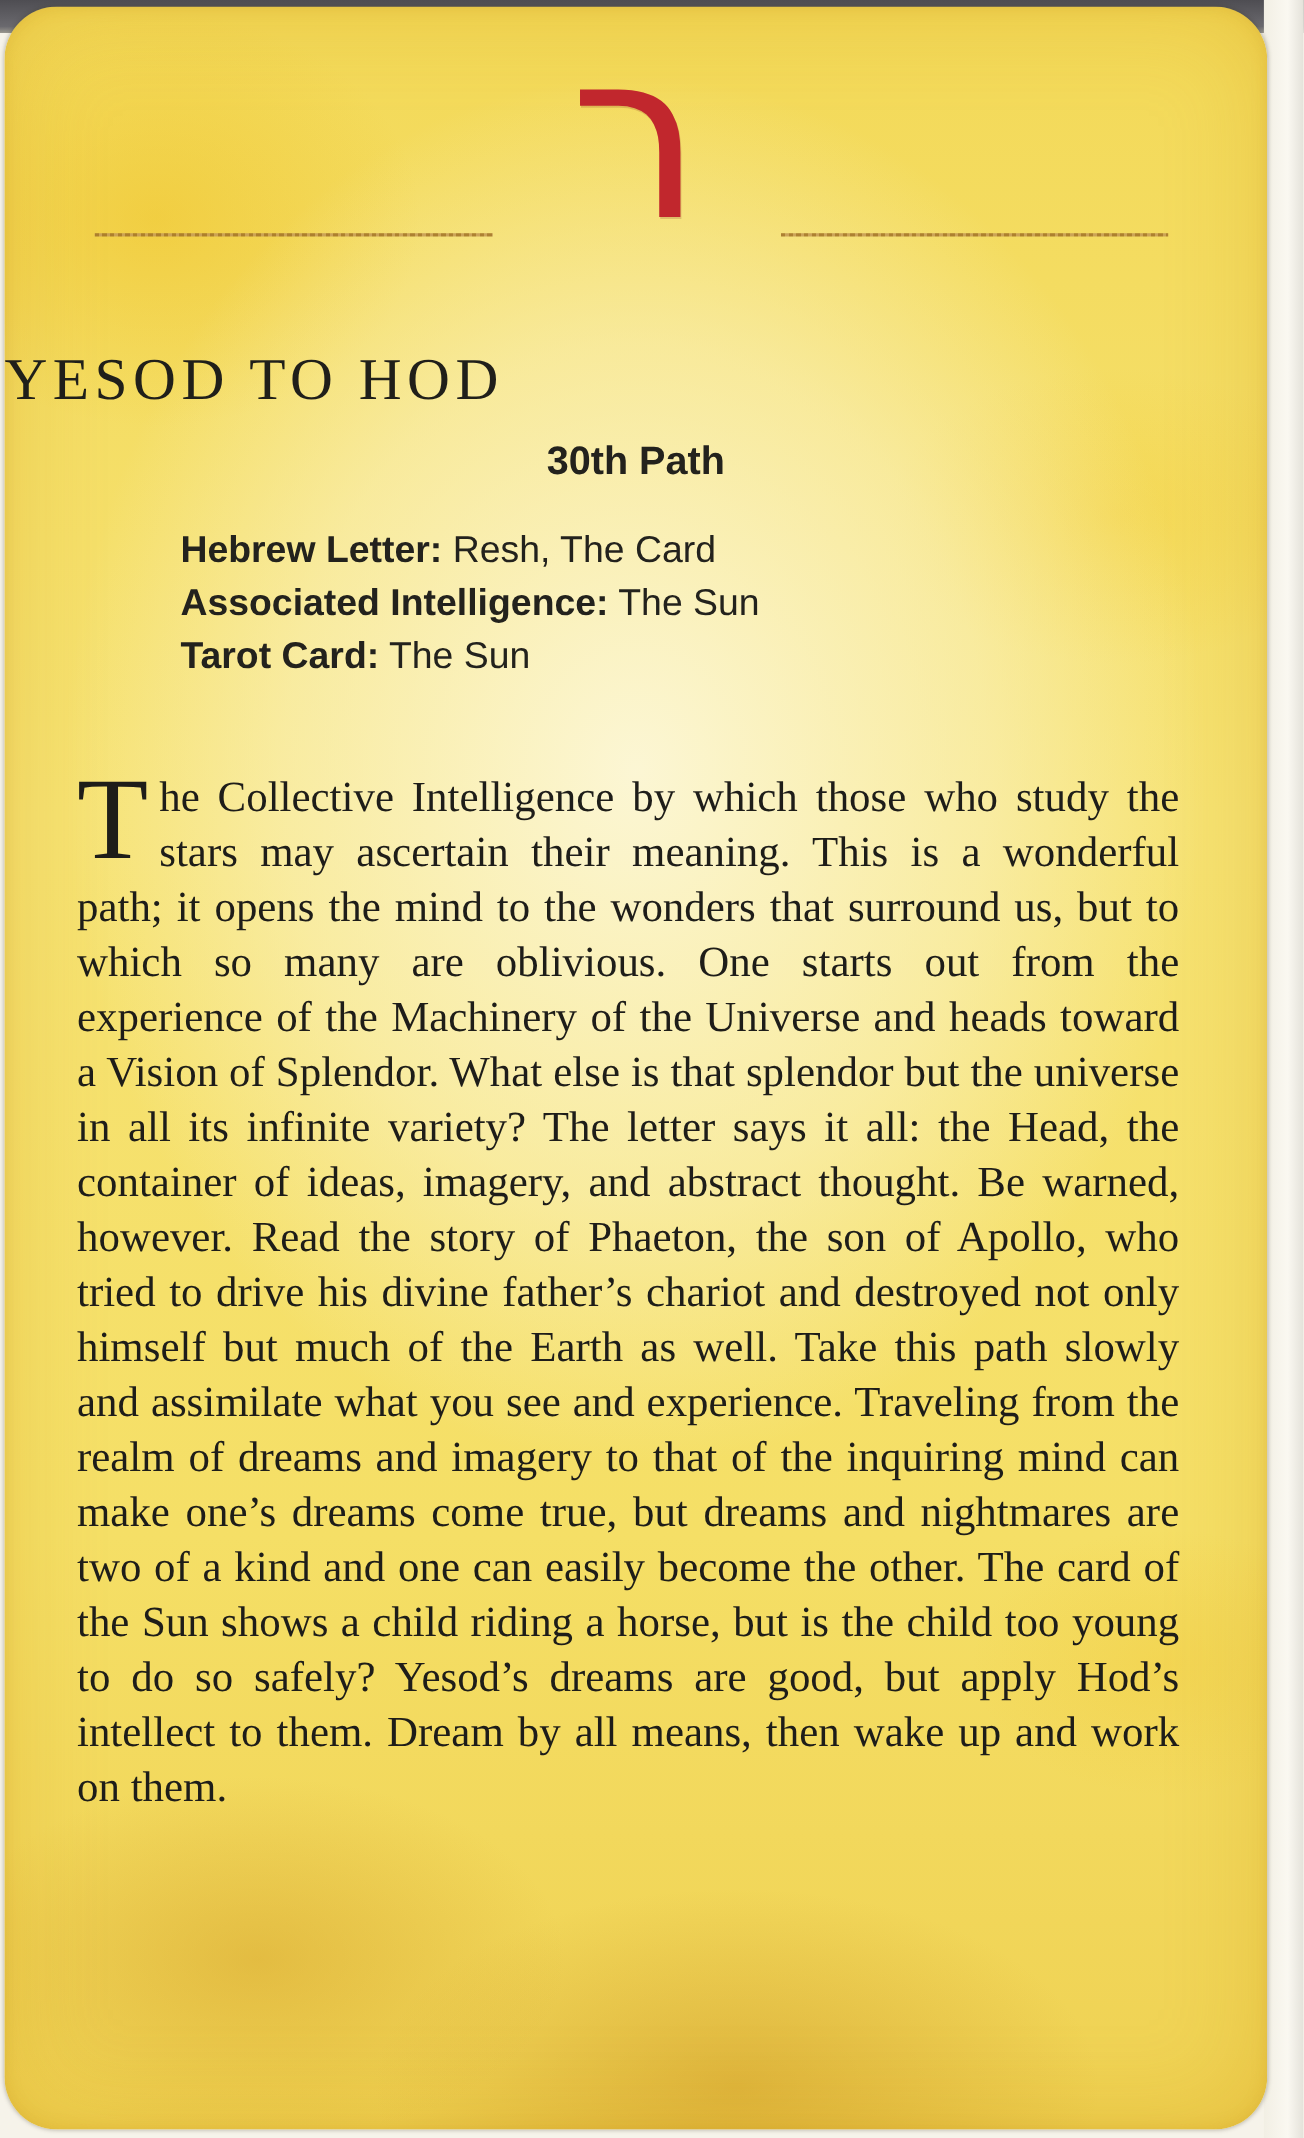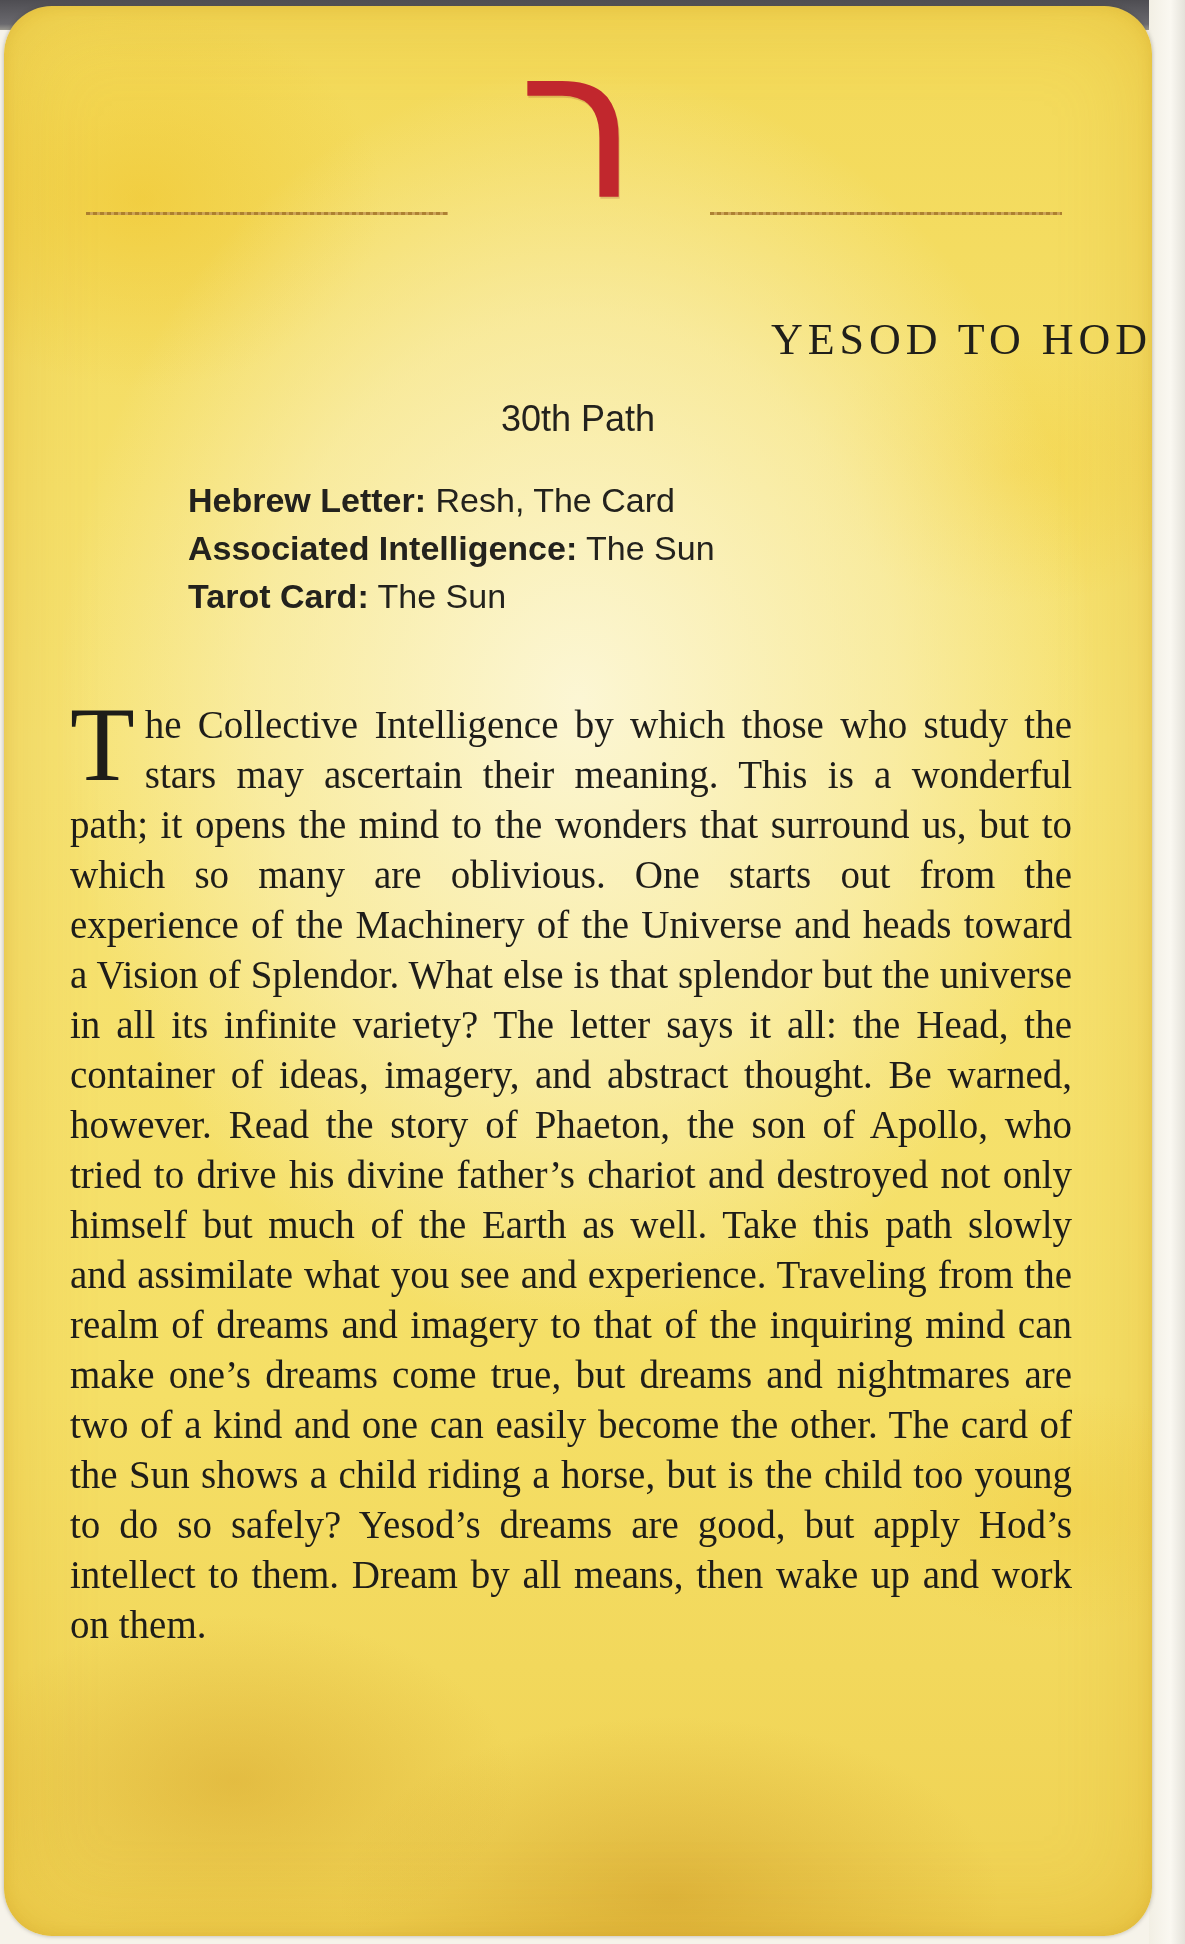--- a/index.html
+++ b/index.html
@@ -68,49 +68,48 @@
     height: 3px;
     background: repeating-linear-gradient(90deg, #a5762a 0px, #a5762a 4px, #c79d55 4px, #c79d55 7px);
     opacity: 0.9;
   }
   .rule-left  { left: 82px;  width: 362px; }
   .rule-right { right: 90px; width: 352px; }
   .title {
     position: absolute;
     top: 308px;
     left: 0; right: 0;
-    text-align: right;
+    text-align: left;
     font-family: "Liberation Serif", serif;
-    font-size: 44px;
+    font-size: 54px;
     font-weight: 500;
     letter-spacing: 5px;
     color: #201f1a;
-    padding-left: 16px;
   }
   .subtitle {
     position: absolute;
     top: 392px;
     left: 0; right: 0;
     text-align: center;
     font-family: "Liberation Sans", sans-serif;
     font-size: 36px;
-    font-weight: 400;
+    font-weight: 700;
     color: #23221d;
   }
   .meta {
     position: absolute;
     top: 470px;
     left: 160px;
     right: 80px;
     font-family: "Liberation Sans", sans-serif;
     font-size: 34px;
     color: #23221d;
   }
   .meta-row { line-height: 48px; }
-  .meta-label { font-weight: 700; margin-left: 24px; }
+  .meta-label { font-weight: 700; }
   .meta-value { font-weight: 400; }
   .body-text {
     position: absolute;
     top: 694px;
     left: 66px;
     width: 1002px;
     font-family: "Liberation Serif", serif;
     font-size: 39px;
     line-height: 50px;
     text-align: justify;

